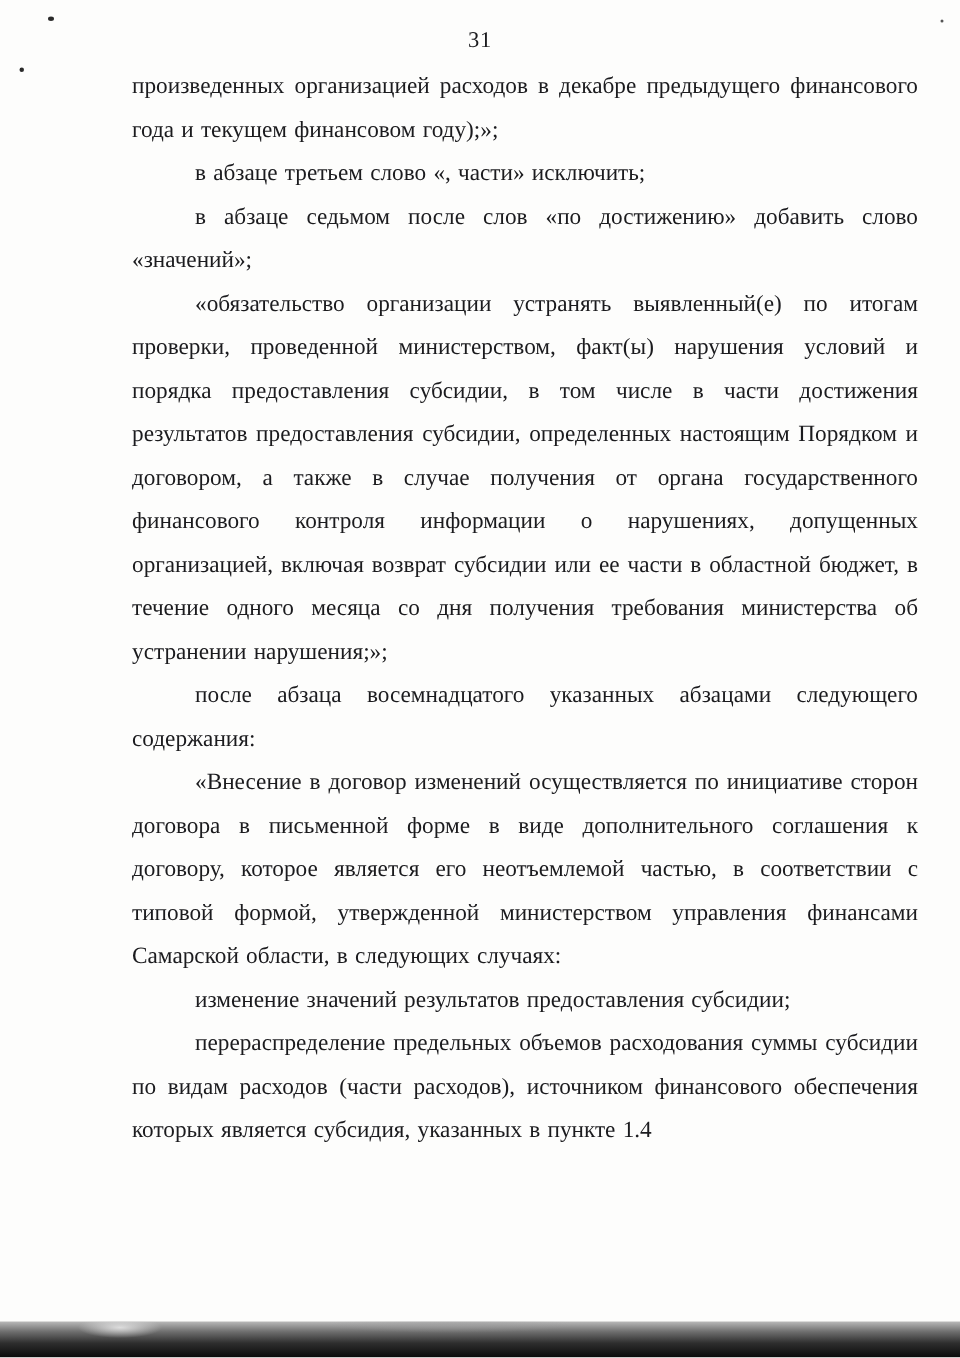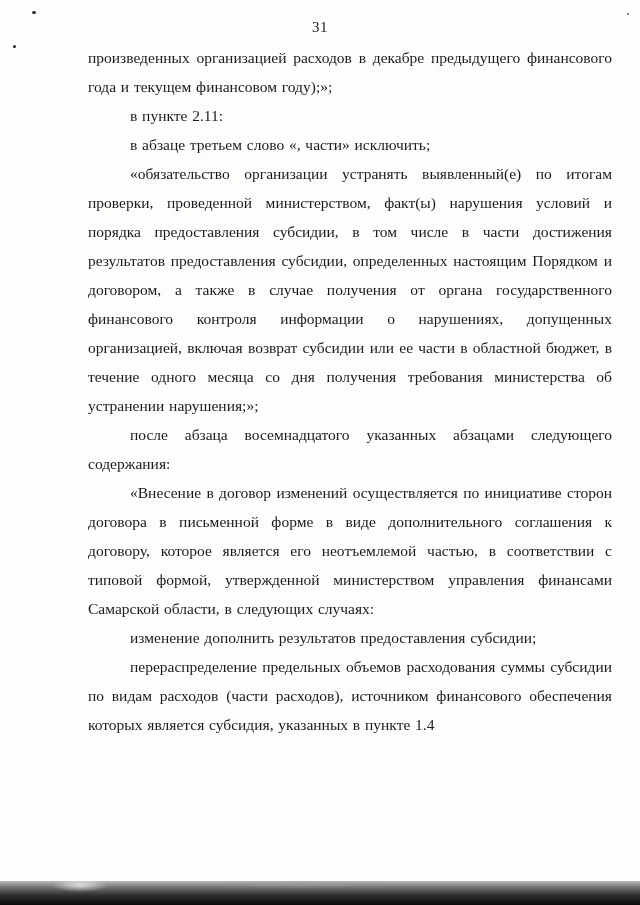--- a/index.html
+++ b/index.html
@@ -63,23 +63,23 @@
 
 <main class="page">
   <div class="speck s1"></div>
   <div class="speck s2"></div>
   <div class="speck s3"></div>
 
   <header class="page-number">31</header>
 
   <section class="text-block">
       <p class="para">произведенных организацией расходов в декабре предыдущего финансового года и текущем финансовом году);»;</p>
-      <p class="para indent">в пункте 2.11:</p>
       <p class="para indent">в абзаце третьем слово «, части» исключить;</p>
+      <p class="para indent">в абзаце седьмом после слов «по достижению» добавить слово «значений»;</p>
       <p class="para indent">«обязательство организации устранять выявленный(е) по итогам проверки, проведенной министерством, факт(ы) нарушения условий и порядка предоставления субсидии, в том числе в части достижения результатов предоставления субсидии, определенных настоящим Порядком и договором, а также в случае получения от органа государственного финансового контроля информации о нарушениях, допущенных организацией, включая возврат субсидии или ее части в областной бюджет, в течение одного месяца со дня получения требования министерства об устранении нарушения;»;</p>
       <p class="para indent">после абзаца восемнадцатого указанных абзацами следующего содержания:</p>
       <p class="para indent">«Внесение в договор изменений осуществляется по инициативе сторон договора в письменной форме в виде дополнительного соглашения к договору, которое является его неотъемлемой частью, в соответствии с типовой формой, утвержденной министерством управления финансами Самарской области, в следующих случаях:</p>
-      <p class="para indent">изменение дополнить результатов предоставления субсидии;</p>
+      <p class="para indent">изменение значений результатов предоставления субсидии;</p>
       <p class="para indent">перераспределение предельных объемов расходования суммы субсидии по видам расходов (части расходов), источником финансового обеспечения которых является субсидия, указанных в пункте 1.4</p>
     </section>
 
   <div class="scan-edge"></div>
 </main>
 
 </body></html>

